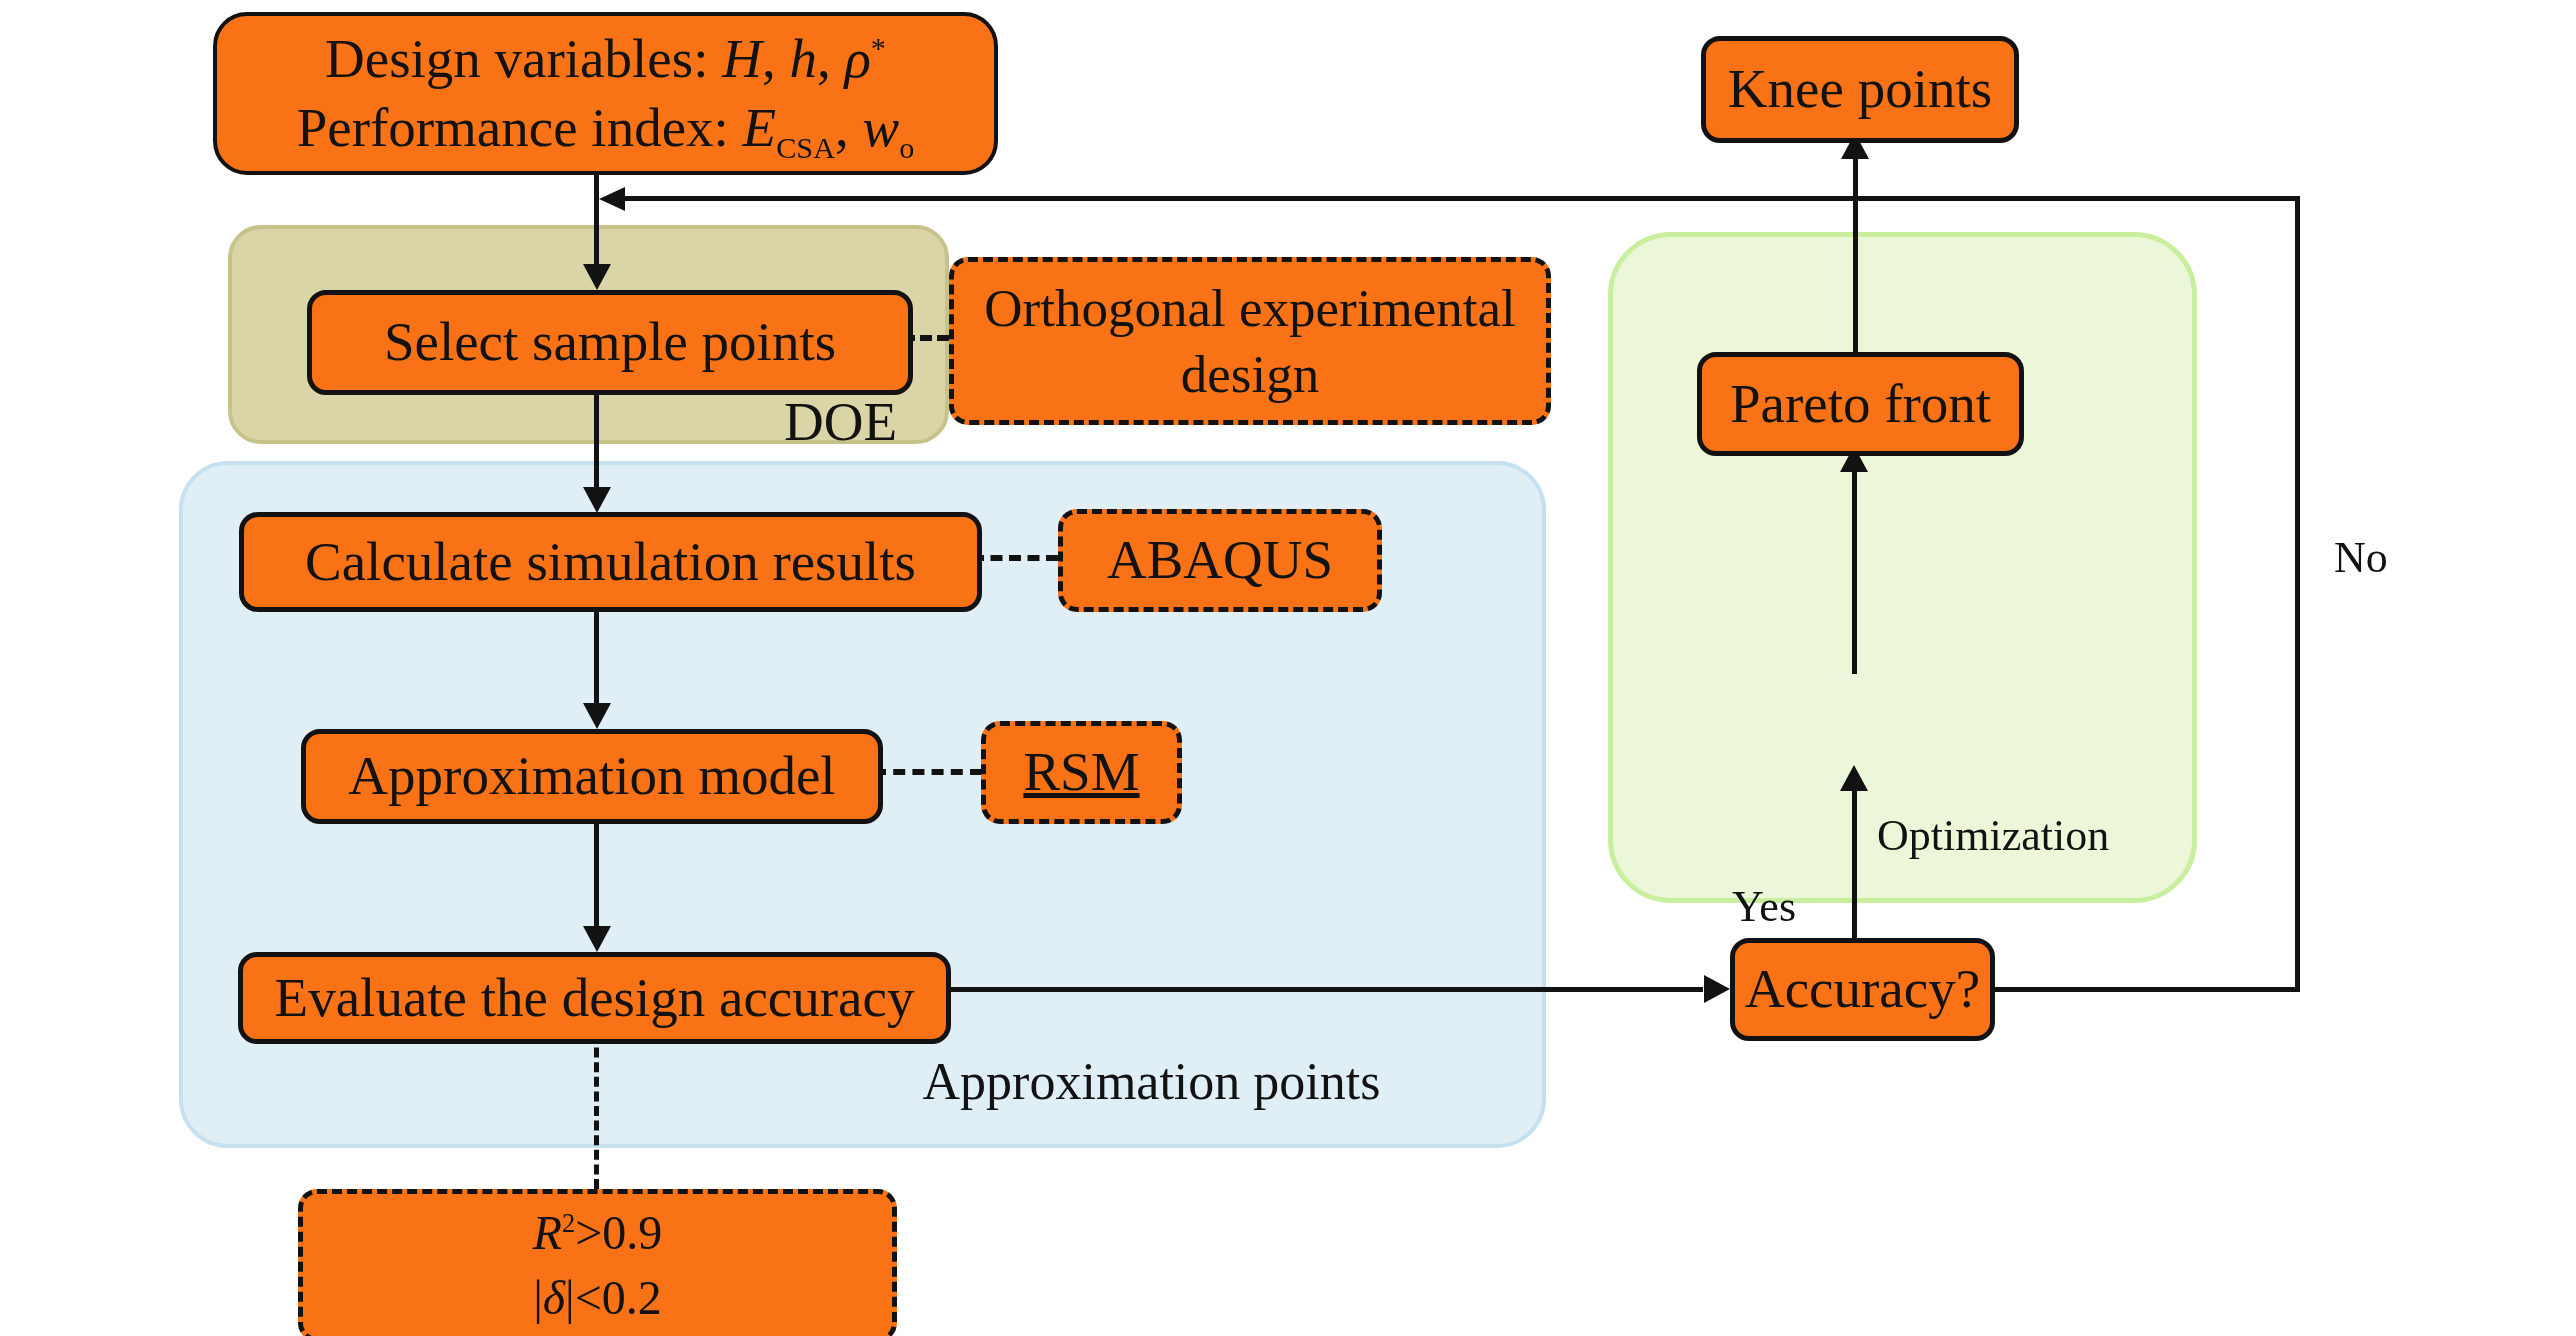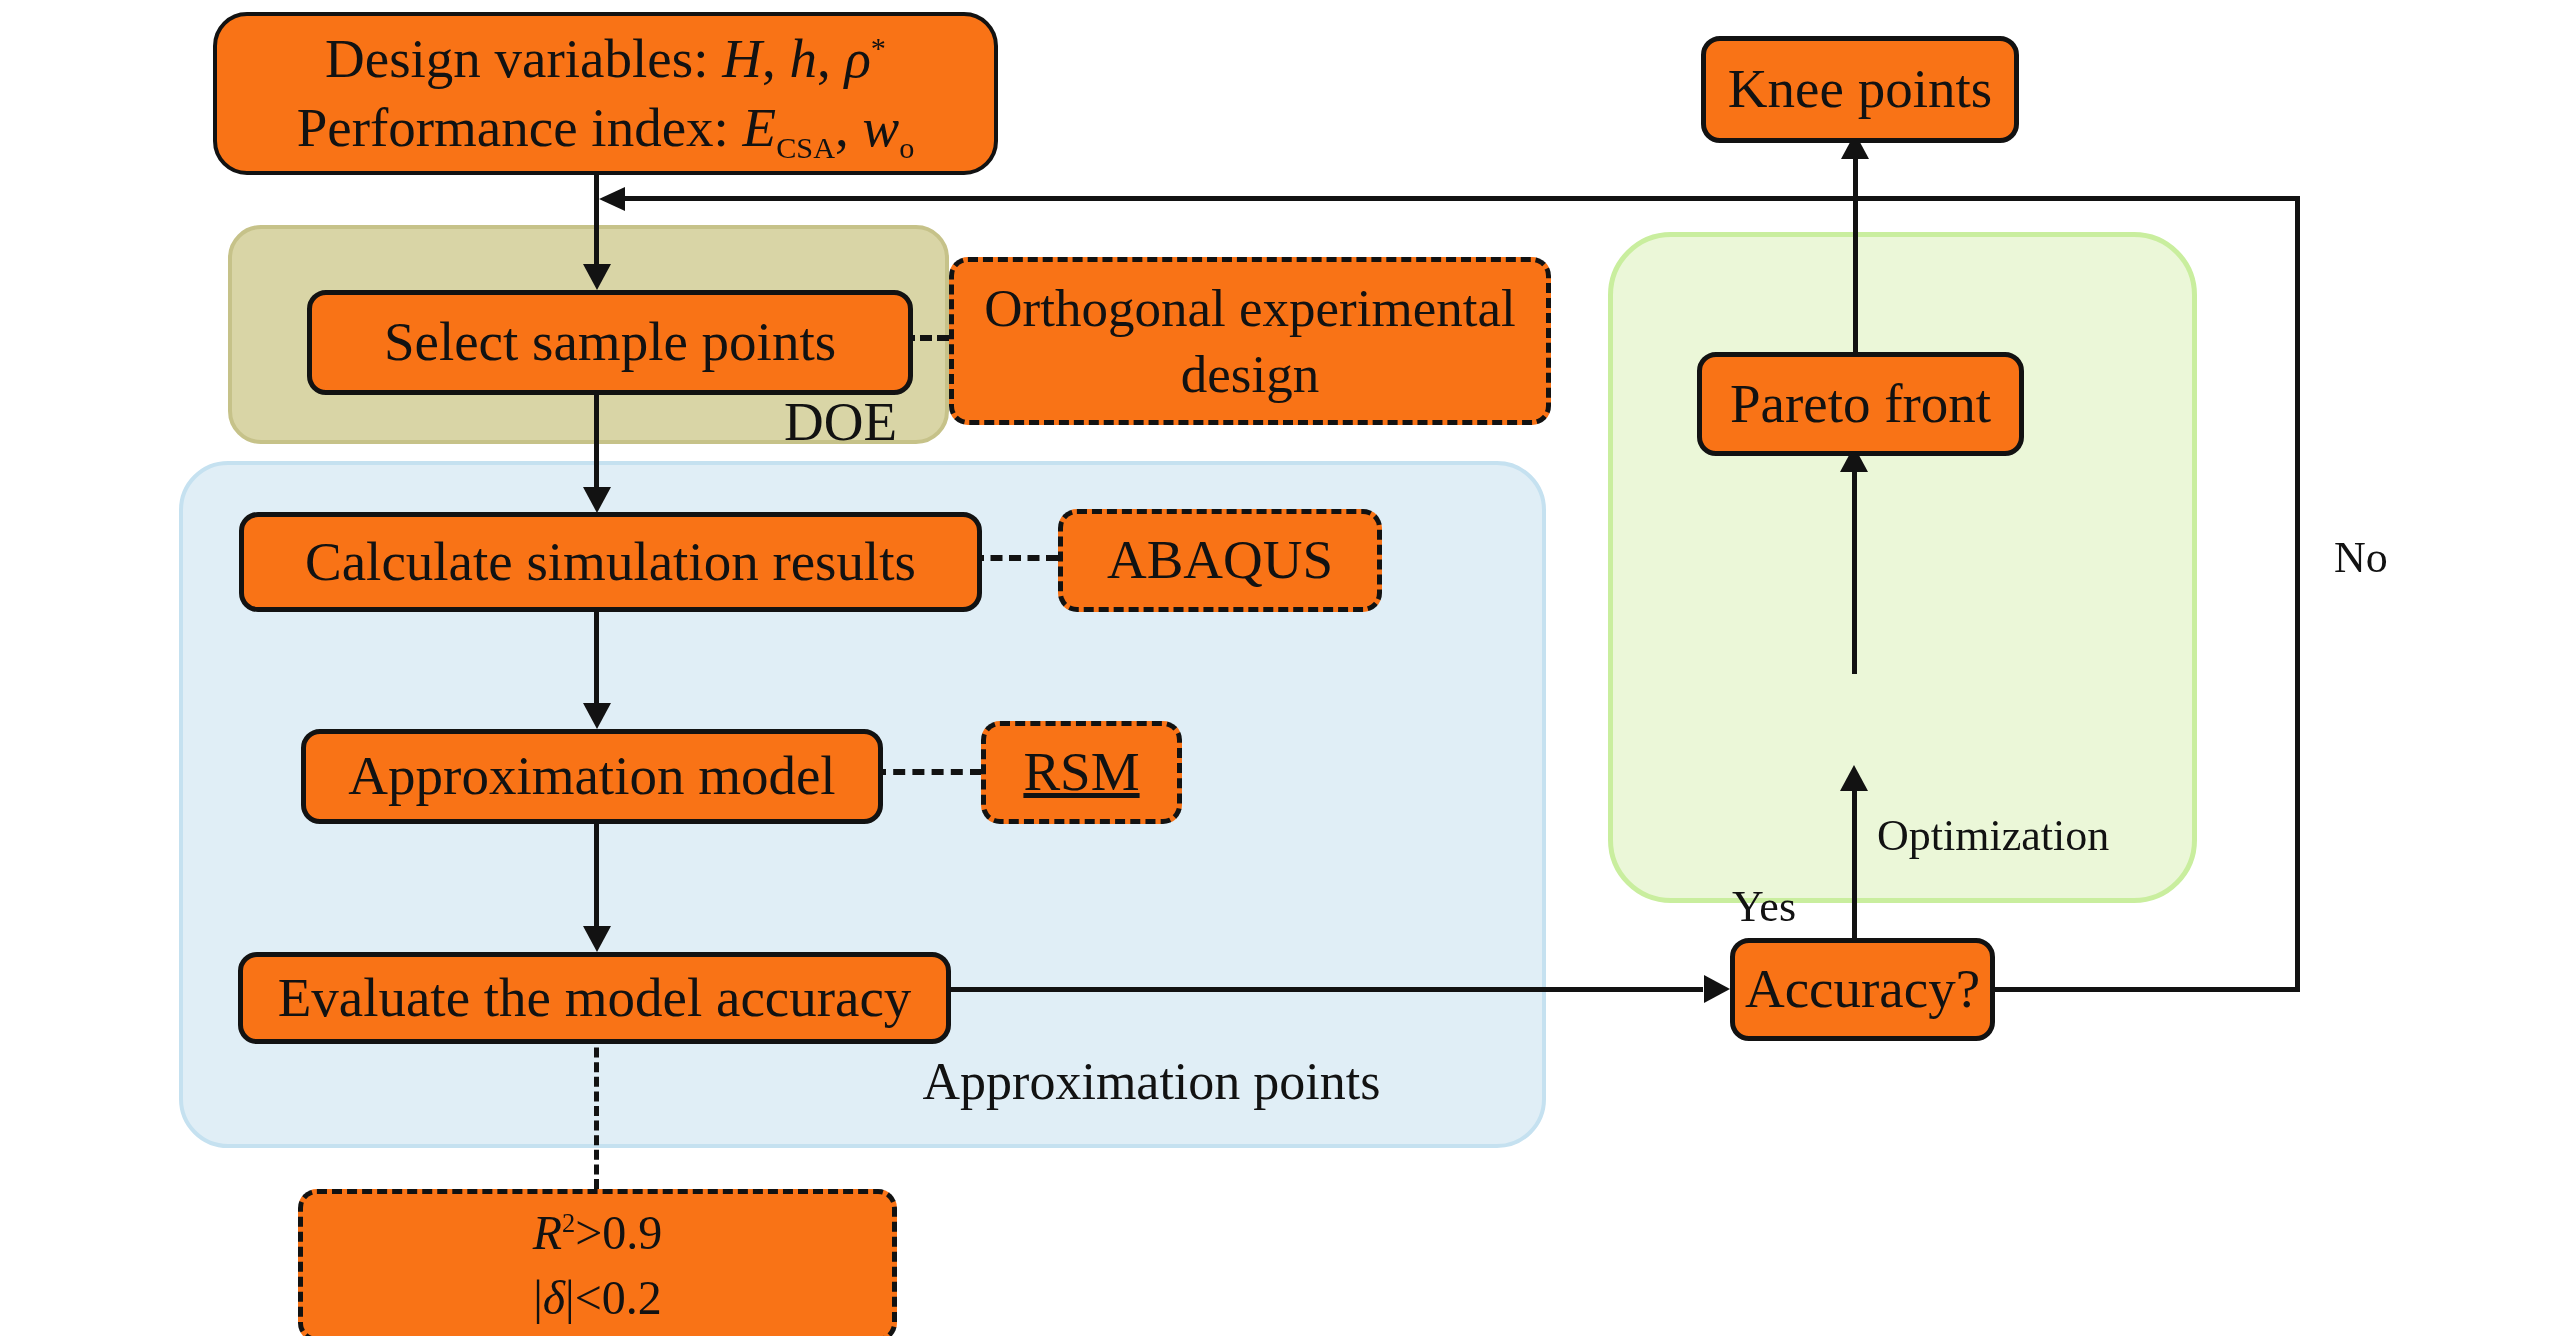--- a/index.html
+++ b/index.html
@@ -120,21 +120,21 @@
 
   <div class="box" id="approx-box">
     <span>Approximation model</span>
   </div>
 
   <div class="box dashedbox" id="rsm-box">
     <span>RSM</span>
   </div>
 
   <div class="box" id="eval-box">
-    <span>Evaluate the model accuracy</span>
+    <span>Evaluate the design accuracy</span>
   </div>
 
   <div class="box dashedbox" id="r2-box">
     <div>
       <span class="it">R</span><span class="sup">2</span><span>&gt;0.9</span>
     </div>
     <div>
       <span>|</span><span class="it">δ</span><span>|&lt;0.2</span>
     </div>
   </div>

